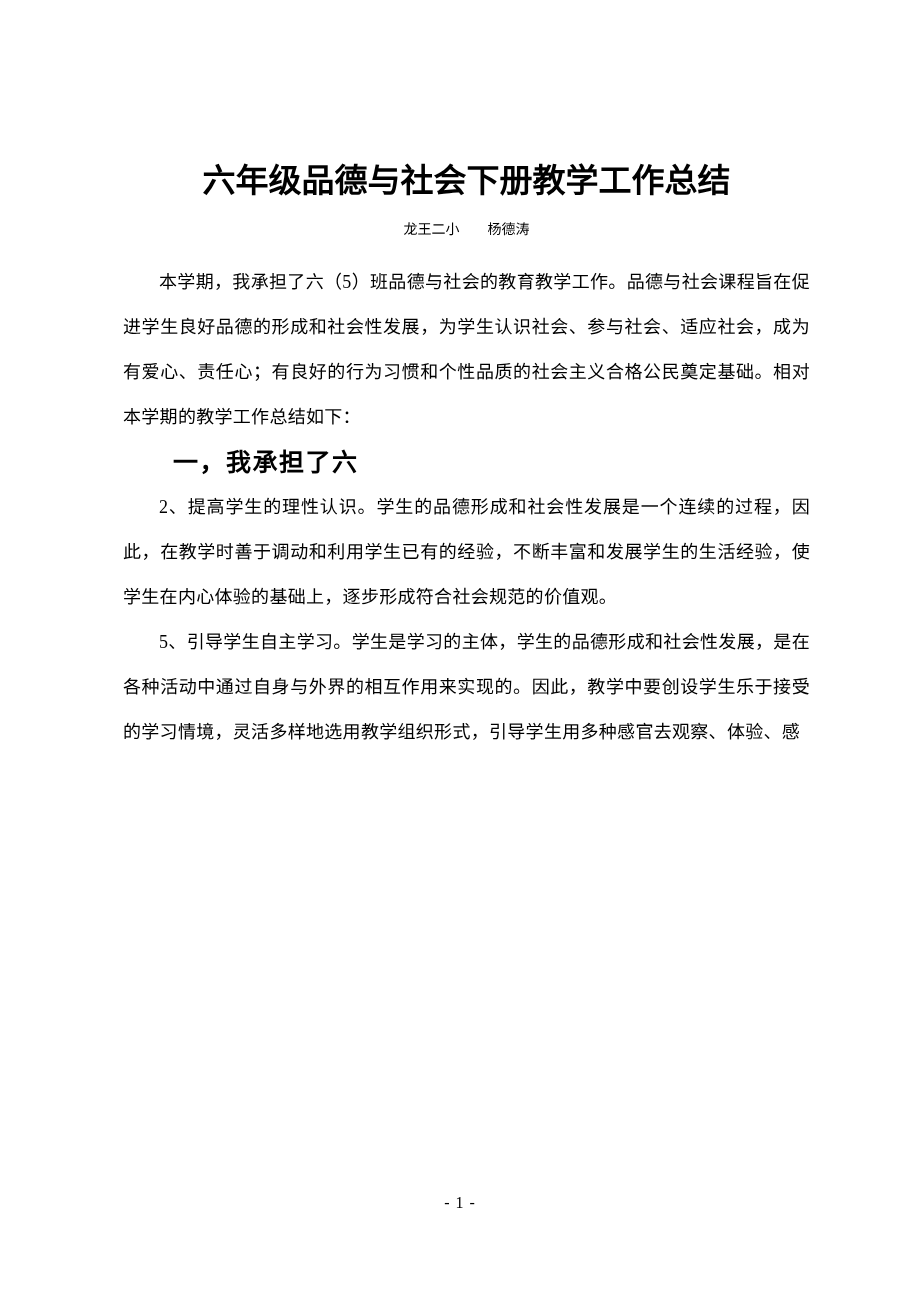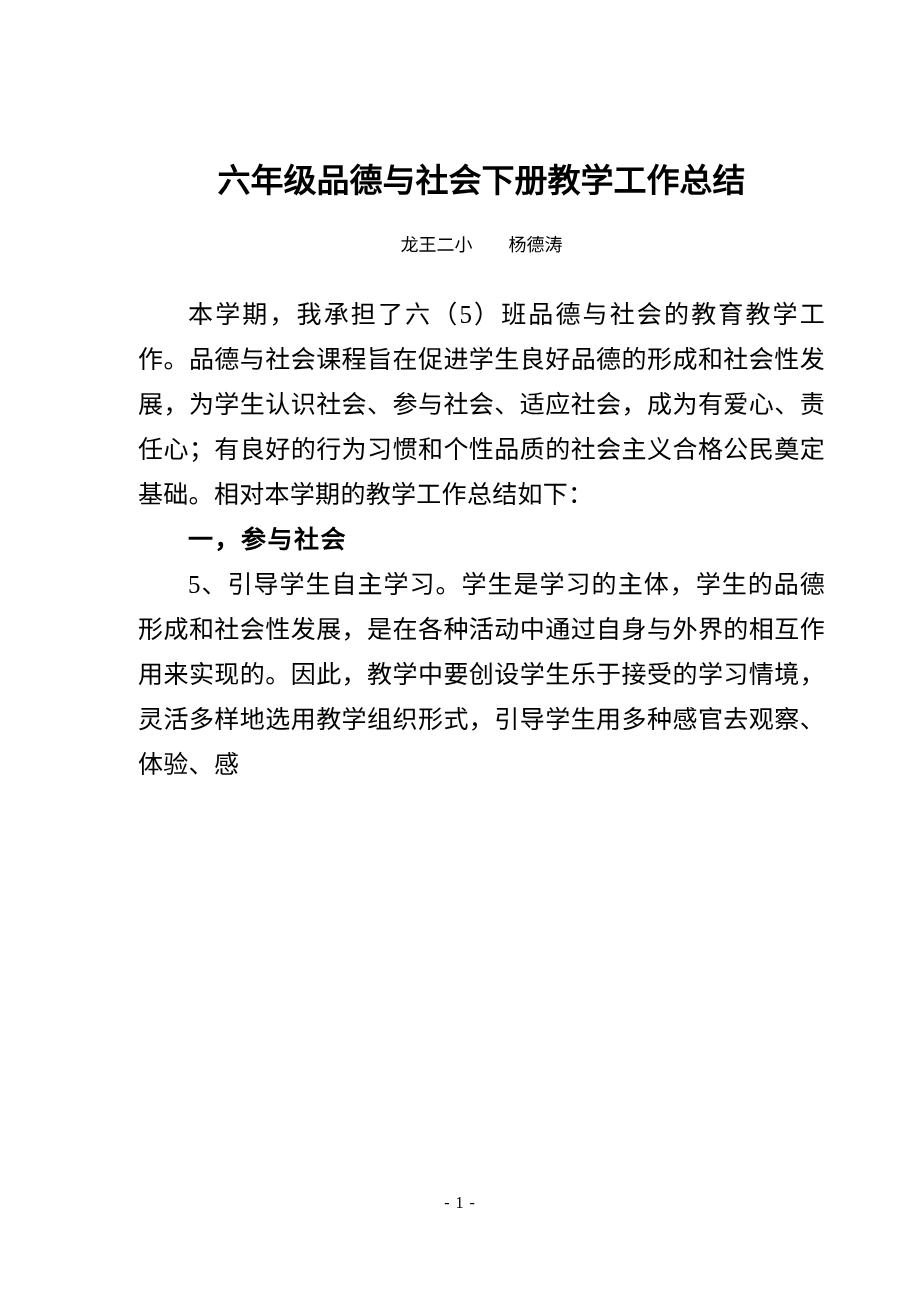--- a/index.html
+++ b/index.html
@@ -23,21 +23,21 @@
     left: 0;
     top: 0;
     width: 920px;
     height: 1302px;
     background: #ffffff;
   }
 
   
   .content {
     position: absolute;
-    left: 138px;
+    left: 123px;
     top: 0;
     width: 687px;
   }
 
   
   .doc-title {
     font-family: "Liberation Sans", "DejaVu Sans", sans-serif;
     font-weight: bold;
     font-size: 33px;
     line-height: 42px;
@@ -45,37 +45,37 @@
     letter-spacing: 0px;
     margin: 0;
     padding-top: 160px;
     white-space: nowrap;
   }
 
   
   .byline {
     font-family: "Liberation Sans", "DejaVu Sans", sans-serif;
     font-weight: normal;
-    font-size: 18px;
+    font-size: 14px;
     line-height: 30px;
     text-align: center;
-    margin: 16px;
+    margin: 0;
     padding-top: 12px;
     white-space: pre;
   }
 
   
   .body-block {
     margin: 0;
     padding-top: 16px;
   }
 
   p.para {
     margin: 0;
-    font-size: 25px;
+    font-size: 18px;
     line-height: 45px;
     text-align: justify;
     text-justify: inter-character;
     text-align-last: left;
     letter-spacing: 0.30px;
     word-break: break-all;
     text-indent: 2em;
   }
 
   
@@ -110,23 +110,24 @@
   <div class="content">
 
     <h1 class="doc-title">六年级品德与社会下册教学工作总结</h1>
 
     <div class="byline">龙王二小　　杨德涛</div>
 
     <div class="body-block">
 
       <p class="para">本学期，我承担了六（5）班品德与社会的教育教学工作。品德与社会课程旨在促进学生良好品德的形成和社会性发展，为学生认识社会、参与社会、适应社会，成为有爱心、责任心；有良好的行为习惯和个性品质的社会主义合格公民奠定基础。相对本学期的教学工作总结如下：</p>
 
-      <p class="heading">一，参与社会</p>
+      <p class="heading">一，我承担了六</p>
 
 
+      <p class="para">2、提高学生的理性认识。学生的品德形成和社会性发展是一个连续的过程，因此，在教学时善于调动和利用学生已有的经验，不断丰富和发展学生的生活经验，使学生在内心体验的基础上，逐步形成符合社会规范的价值观。</p>
 
       <p class="para">5、引导学生自主学习。学生是学习的主体，学生的品德形成和社会性发展，是在各种活动中通过自身与外界的相互作用来实现的。因此，教学中要创设学生乐于接受的学习情境，灵活多样地选用教学组织形式，引导学生用多种感官去观察、体验、感</p>
 
     </div>
   </div>
 
   <div class="footer">- 1 -</div>
 
 </div>
 

